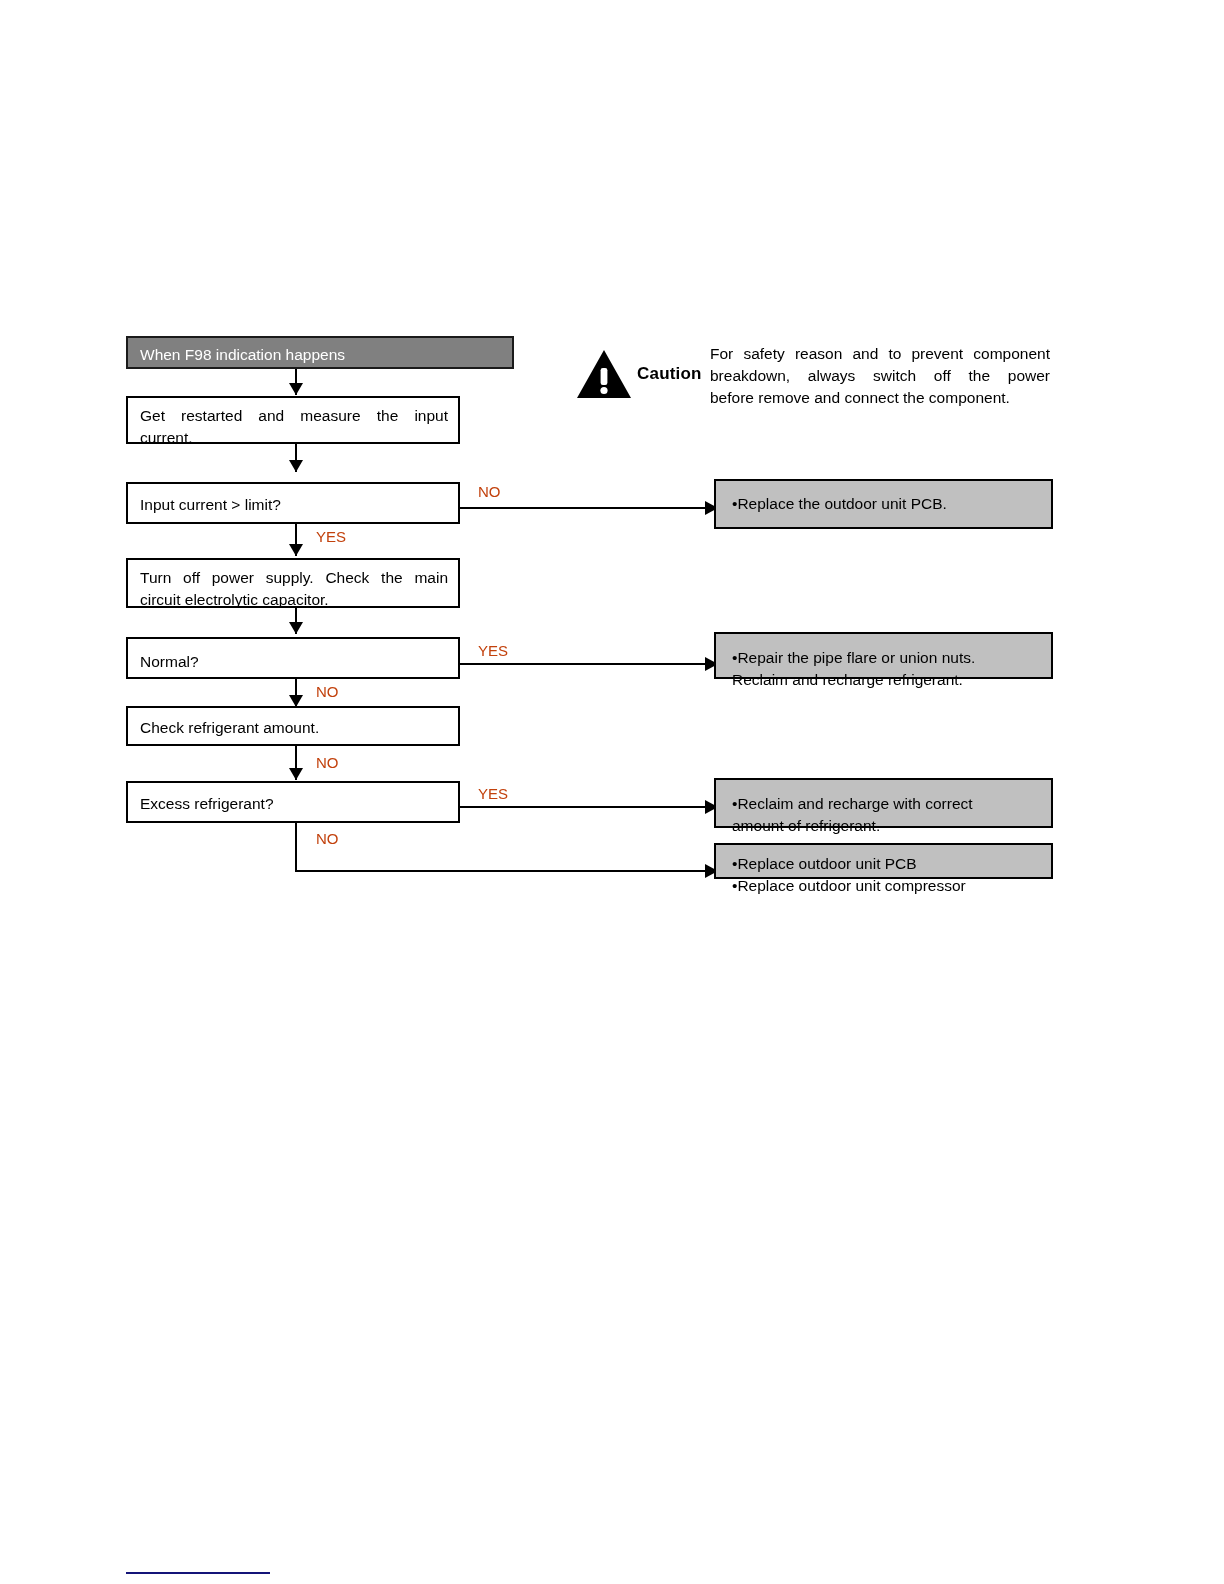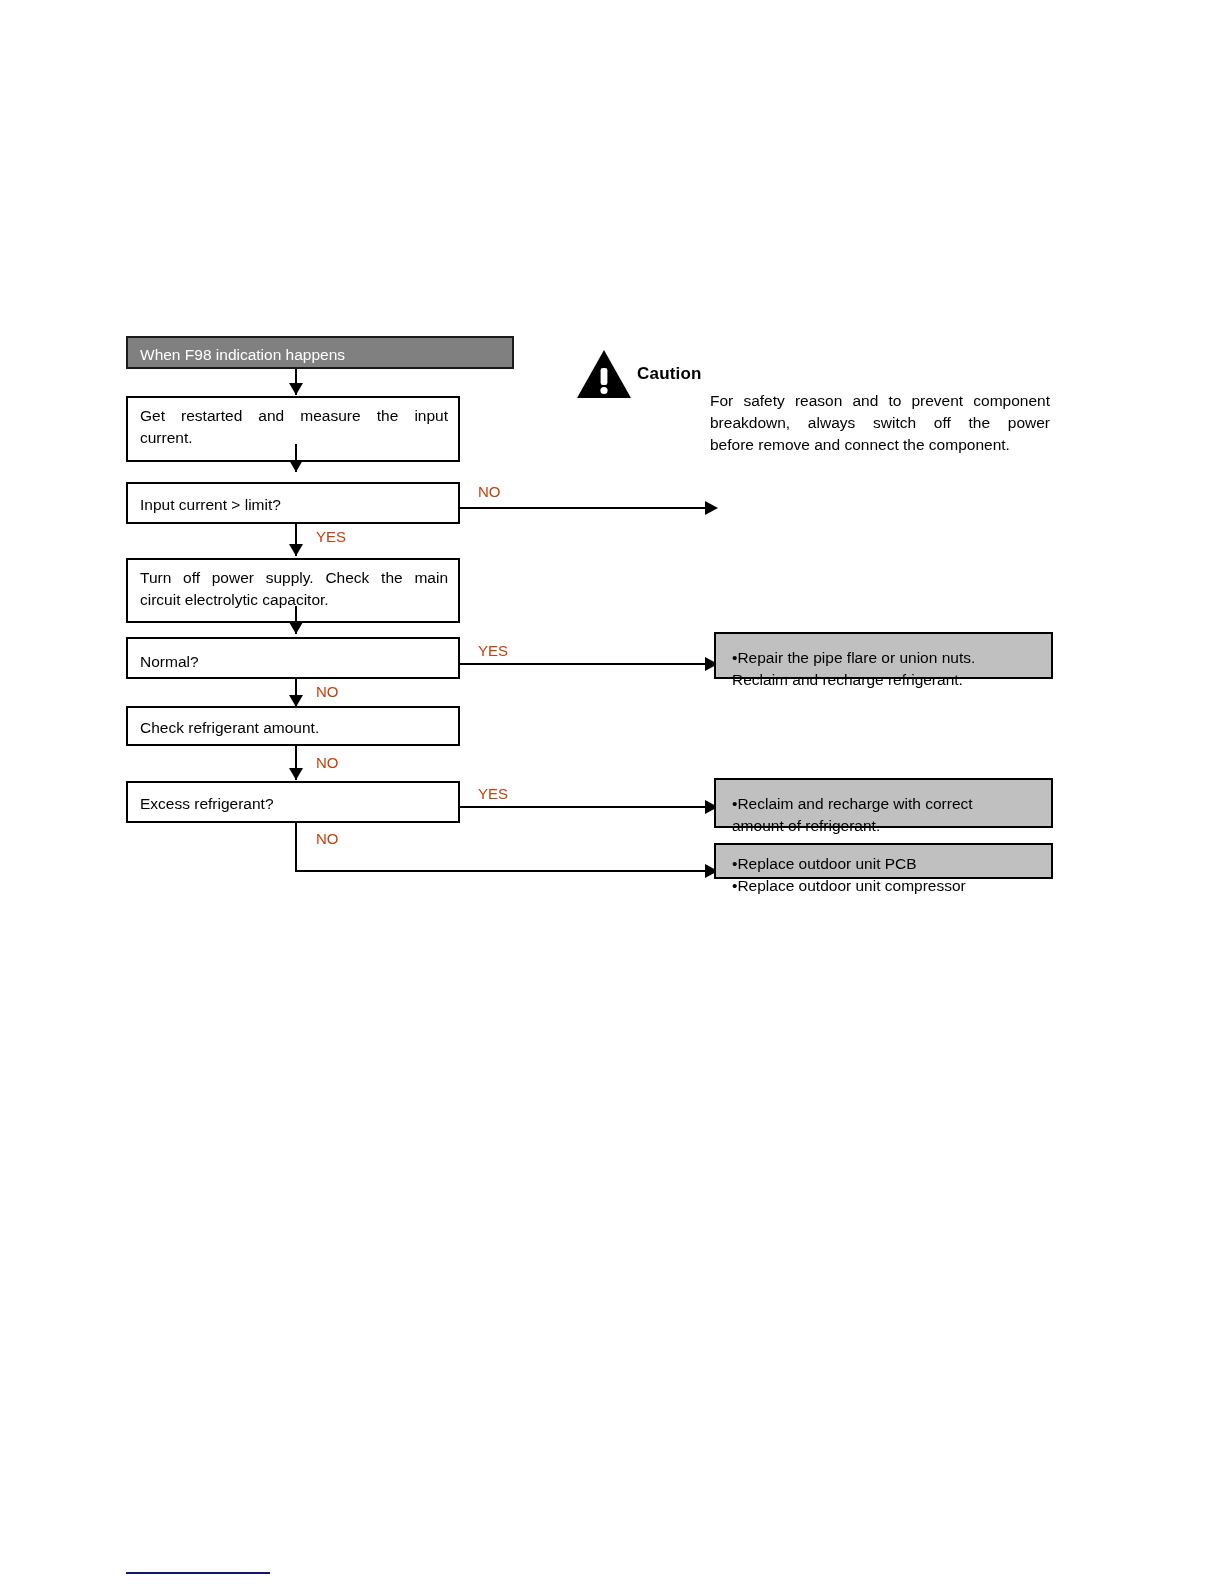--- a/index.html
+++ b/index.html
@@ -105,21 +105,20 @@
     color: #000000;
     margin-left: 4px;
     letter-spacing: 0.2px;
   }
   .caution-text {
     position: absolute;
     font-size: 15.5px;
     line-height: 1.42;
     color: #000000;
     width: 340px;
-    margin-top: 47px;
   }
   .caution-text .ln.j {
     text-align: justify;
     text-align-last: justify;
     display: block;
   }
 
   
   .footer-rule {
     position: absolute;
@@ -147,41 +146,41 @@
     <span class="ln">before remove and connect the component.</span>
   </div>
 
   <div class="node header-node" style="left:126px; top:336px; width:388px; height:33px;">
     <span class="ln">When F98 indication happens</span>
   </div>
 
   <div class="vline" style="left:295px; top:369px; height:26px;"></div>
   <div class="arrow-down" style="left:289px; top:383px;"></div>
 
-  <div class="node justify" style="left:126px; top:396px; width:334px; height:66px;">
+  <div class="node justify" style="left:126px; top:396px; width:334px; height:48px;">
     <span class="ln j">Get restarted and measure the input</span>
     <span class="ln">current.</span>
   </div>
 
   <div class="vline" style="left:295px; top:444px; height:28px;"></div>
   <div class="arrow-down" style="left:289px; top:460px;"></div>
 
   <div class="node" style="left:126px; top:482px; width:334px; height:42px; padding-top:10px;">
     <span class="ln">Input current &gt; limit?</span>
   </div>
 
   <div class="hline" style="left:460px; top:507px; width:252px;"></div>
   <div class="arrow-right" style="left:705px; top:501px;"></div>
   <div class="edge-label" style="left:478px; top:484px;">NO</div>
 
   <div class="vline" style="left:295px; top:524px; height:32px;"></div>
   <div class="arrow-down" style="left:289px; top:544px;"></div>
   <div class="edge-label" style="left:316px; top:529px;">YES</div>
 
-  <div class="node justify" style="left:126px; top:558px; width:334px; height:65px;">
+  <div class="node justify" style="left:126px; top:558px; width:334px; height:50px;">
     <span class="ln j">Turn off power supply. Check the main</span>
     <span class="ln">circuit electrolytic capacitor.</span>
   </div>
 
   <div class="vline" style="left:295px; top:606px; height:28px;"></div>
   <div class="arrow-down" style="left:289px; top:622px;"></div>
 
   <div class="node" style="left:126px; top:637px; width:334px; height:42px; padding-top:12px;">
     <span class="ln">Normal?</span>
   </div>
@@ -208,20 +207,23 @@
 
   <div class="hline" style="left:460px; top:806px; width:252px;"></div>
   <div class="arrow-right" style="left:705px; top:800px;"></div>
   <div class="edge-label" style="left:478px; top:786px;">YES</div>
 
   <div class="vline" style="left:295px; top:823px; height:49px;"></div>
   <div class="hline" style="left:295px; top:870px; width:417px;"></div>
   <div class="arrow-right" style="left:705px; top:864px;"></div>
   <div class="edge-label" style="left:316px; top:831px;">NO</div>
 
+  <div class="node action-node" style="left:714px; top:479px; width:339px; height:50px; padding-top:12px;">
+    <span class="ln">•Replace the outdoor unit PCB.</span>
+  </div>
 
   <div class="node action-node" style="left:714px; top:632px; width:339px; height:47px; padding-top:13px;">
     <span class="ln">•Repair the pipe flare or union nuts.</span>
     <span class="ln">Reclaim and recharge refrigerant.</span>
   </div>
 
   <div class="node action-node" style="left:714px; top:778px; width:339px; height:50px; padding-top:13px;">
     <span class="ln">•Reclaim and recharge with correct</span>
     <span class="ln">amount of refrigerant.</span>
   </div>

